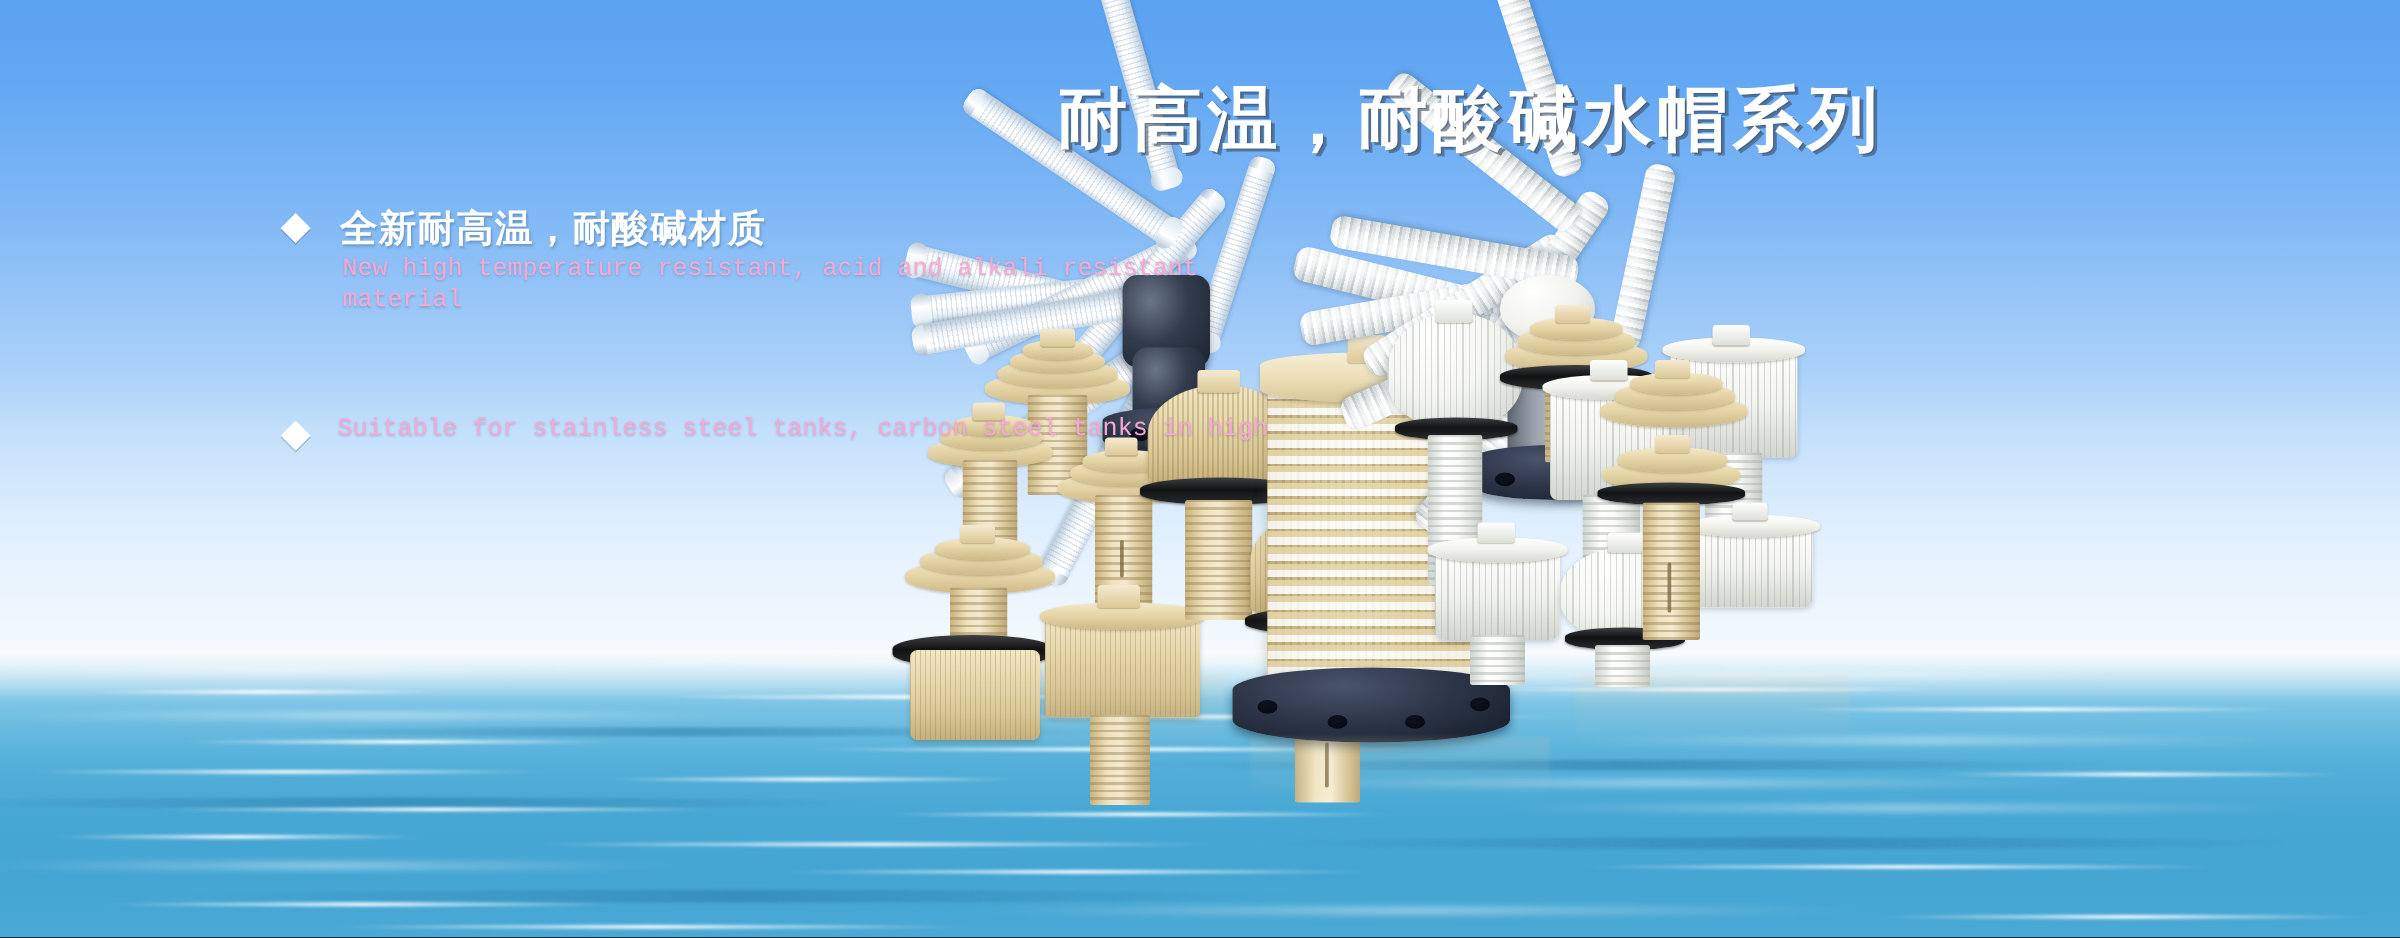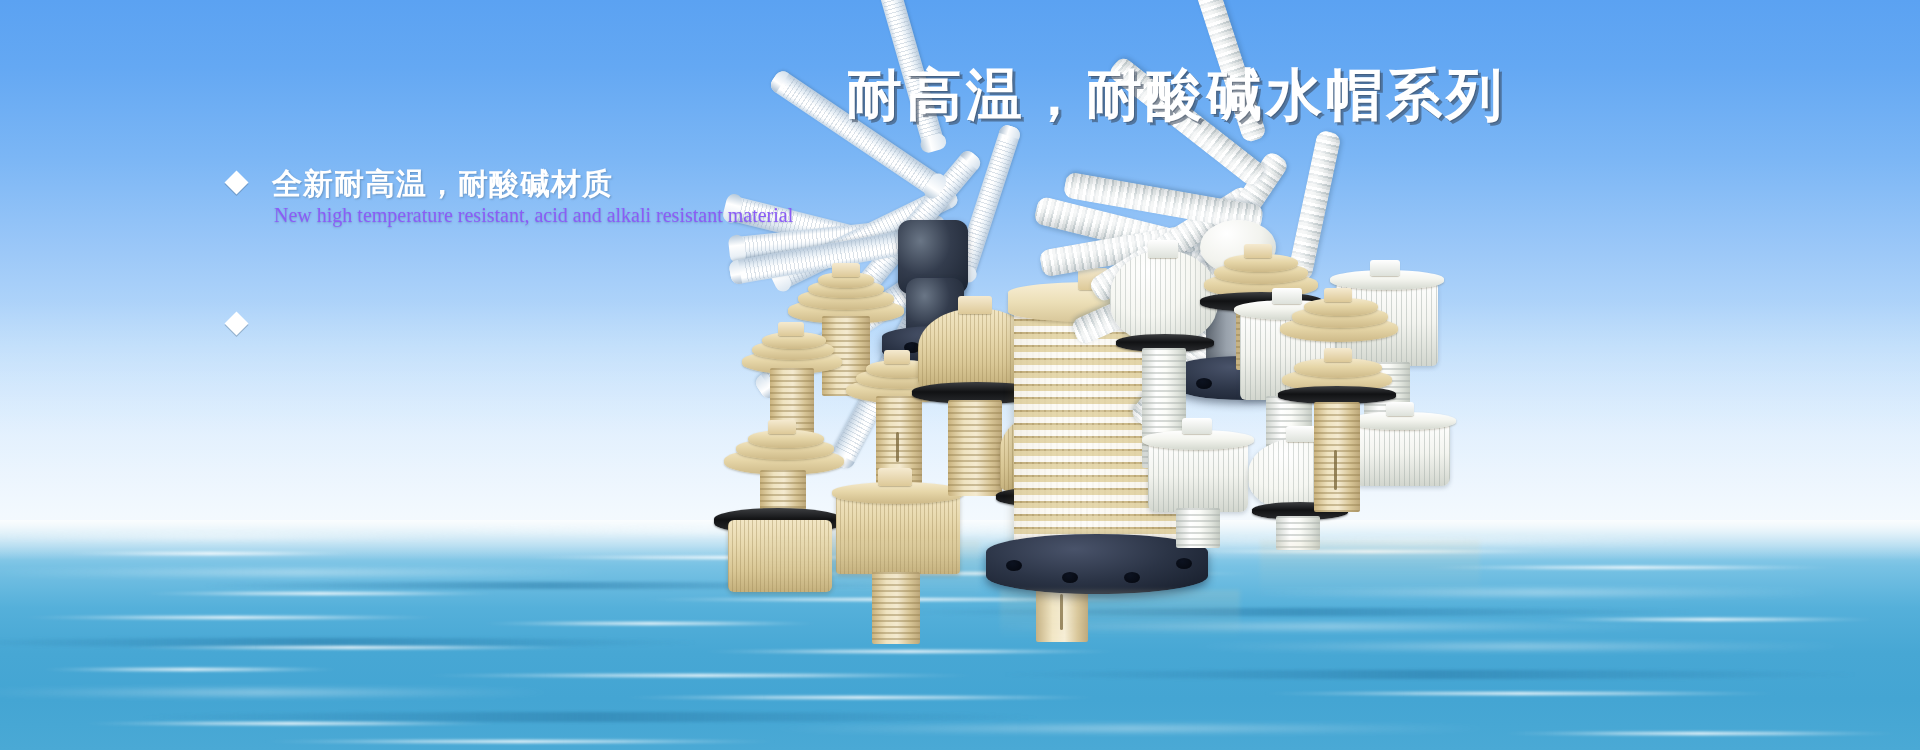--- a/index.html
+++ b/index.html
@@ -62,22 +62,22 @@
     background:#ffffff; transform:rotate(45deg);
     box-shadow:1px 1px 0 rgba(70,95,120,.35);
   }
   .bullet .cn {
     margin-left:44px; color:#ffffff; font-size:30px; font-weight:bold;
     line-height:38px; letter-spacing:1px;
     text-shadow:1px 1px 2px rgba(60,90,120,.4);
     font-family:"DejaVu Sans","Liberation Sans",sans-serif;
   }
   .bullet .en {
-    margin-left:44px; color:#8b5cf6; font-size:20px; line-height:25px;
-    font-family:Liberation Serif, serif;
+    margin-left:44px; color:#f9a8d4; font-size:20px; line-height:25px;
+    font-family:Liberation Mono, monospace;
     text-shadow:0 1px 2px rgba(60,90,120,.35);
   }
   .bullet.b2 .cn { margin-left:44px; }
   .bullet.b2 .en { margin-left:42px; }
   .bullet.b1 .en { margin-left:46px; }
 
   
   .stage { position:absolute; left:700px; top:120px; width:1220px; height:520px; }
 
   
@@ -508,17 +508,18 @@
   <div class="bullets">
 
     <div class="bullet b1">
       <span class="dia"></span>
       <div class="cn">全新耐高温，耐酸碱材质</div>
       <div class="en">New high temperature resistant, acid and alkali resistant material</div>
     </div>
 
     <div class="bullet b2">
       <span class="dia"></span>
+      <div class="en">Suitable for stainless steel tanks, carbon steel tanks in high</div>
     </div>
 
   </div>
 
 </div>
 
 </body></html>

